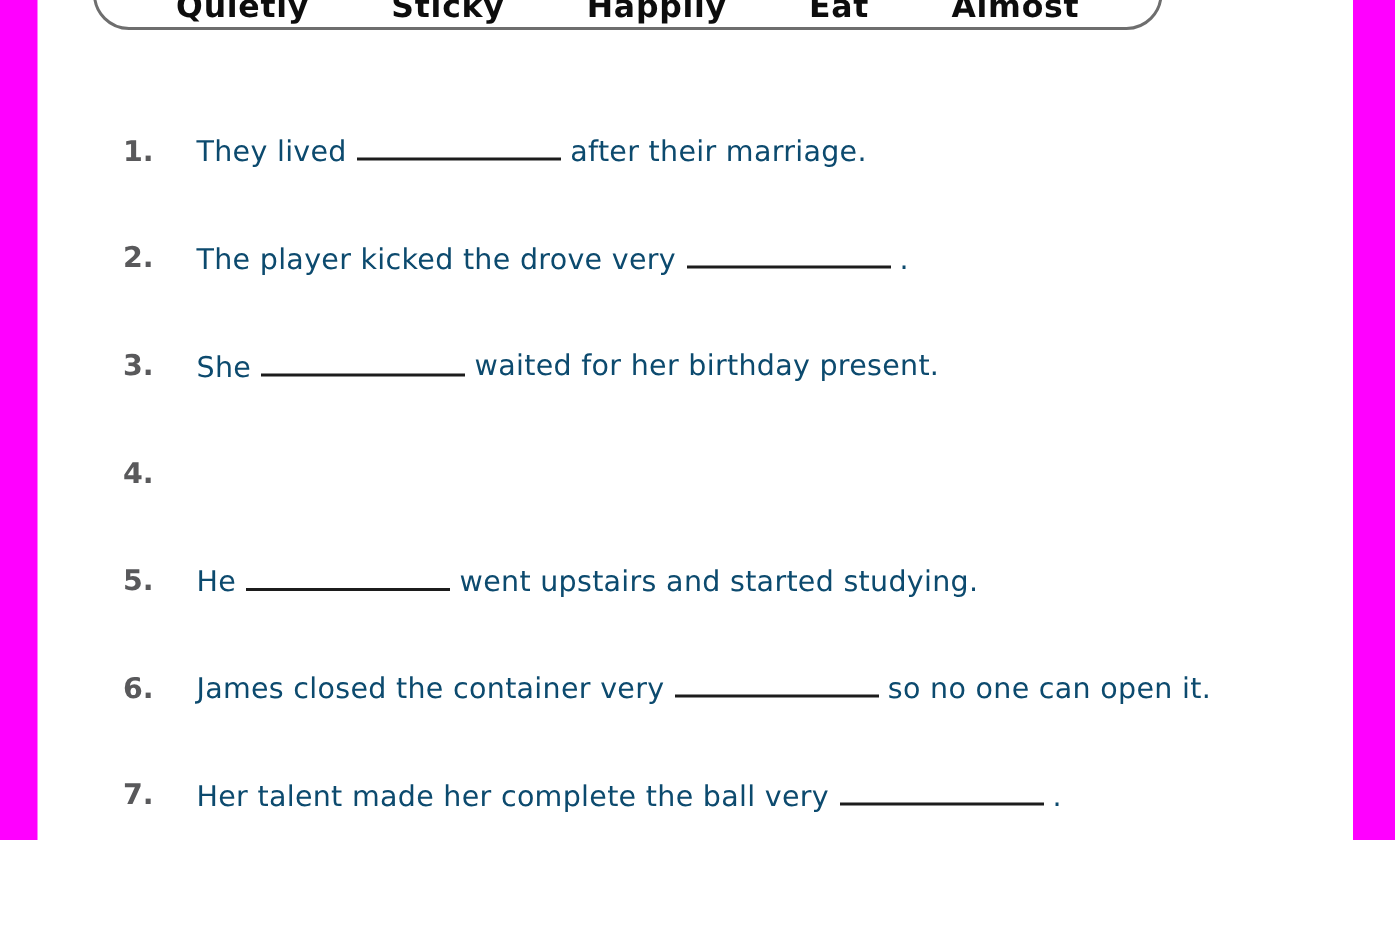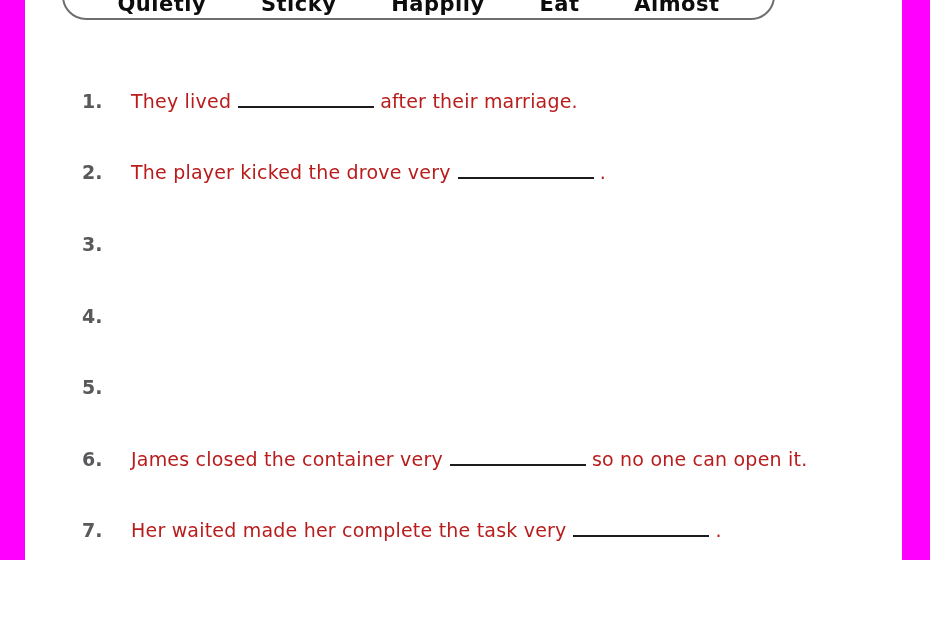--- a/index.html
+++ b/index.html
@@ -56,21 +56,21 @@
   .sentence-number {
     width: 131px;
     padding-left: 82px;
     font-size: 19px;
     font-weight: bold;
     color: #59595b;
     flex: 0 0 auto;
   }
   .sentence-text {
     font-size: 19px;
-    color: #b91c1c;
+    color: #0c4a6e;
     letter-spacing: 0.2px;
     white-space: nowrap;
   }
   .pre-text  { margin-right: 7px; }
   .answer-blank {
     display: inline-block;
     width: 136px;
     height: 0.95em;
     border-bottom: 2px solid #1c1c1c;
     margin-right: 6px;
@@ -100,38 +100,40 @@
       <span class="sentence-text"><span class="pre-text">They lived</span><span class="answer-blank"></span><span class="post-text">after their marriage.</span></span>
     </li>
 
     <li class="sentence-row">
       <span class="sentence-number">2.</span>
       <span class="sentence-text"><span class="pre-text">The player kicked the drove very</span><span class="answer-blank"></span><span class="post-text">.</span></span>
     </li>
 
     <li class="sentence-row">
       <span class="sentence-number">3.</span>
+      <span class="sentence-text"><span class="pre-text">She</span><span class="answer-blank"></span><span class="post-text">waited for her birthday present.</span></span>
     </li>
 
     <li class="sentence-row">
       <span class="sentence-number">4.</span>
     </li>
 
     <li class="sentence-row">
       <span class="sentence-number">5.</span>
+      <span class="sentence-text"><span class="pre-text">He</span><span class="answer-blank"></span><span class="post-text">went upstairs and started studying.</span></span>
     </li>
 
     <li class="sentence-row">
       <span class="sentence-number">6.</span>
       <span class="sentence-text"><span class="pre-text">James closed the container very</span><span class="answer-blank"></span><span class="post-text">so no one can open it.</span></span>
     </li>
 
     <li class="sentence-row">
       <span class="sentence-number">7.</span>
-      <span class="sentence-text"><span class="pre-text">Her waited made her complete the task very</span><span class="answer-blank"></span><span class="post-text">.</span></span>
+      <span class="sentence-text"><span class="pre-text">Her talent made her complete the ball very</span><span class="answer-blank"></span><span class="post-text">.</span></span>
     </li>
 
     <li class="sentence-row">
       <span class="sentence-number">8.</span>
     </li>
 
   </ul>
 
 </div>
 

